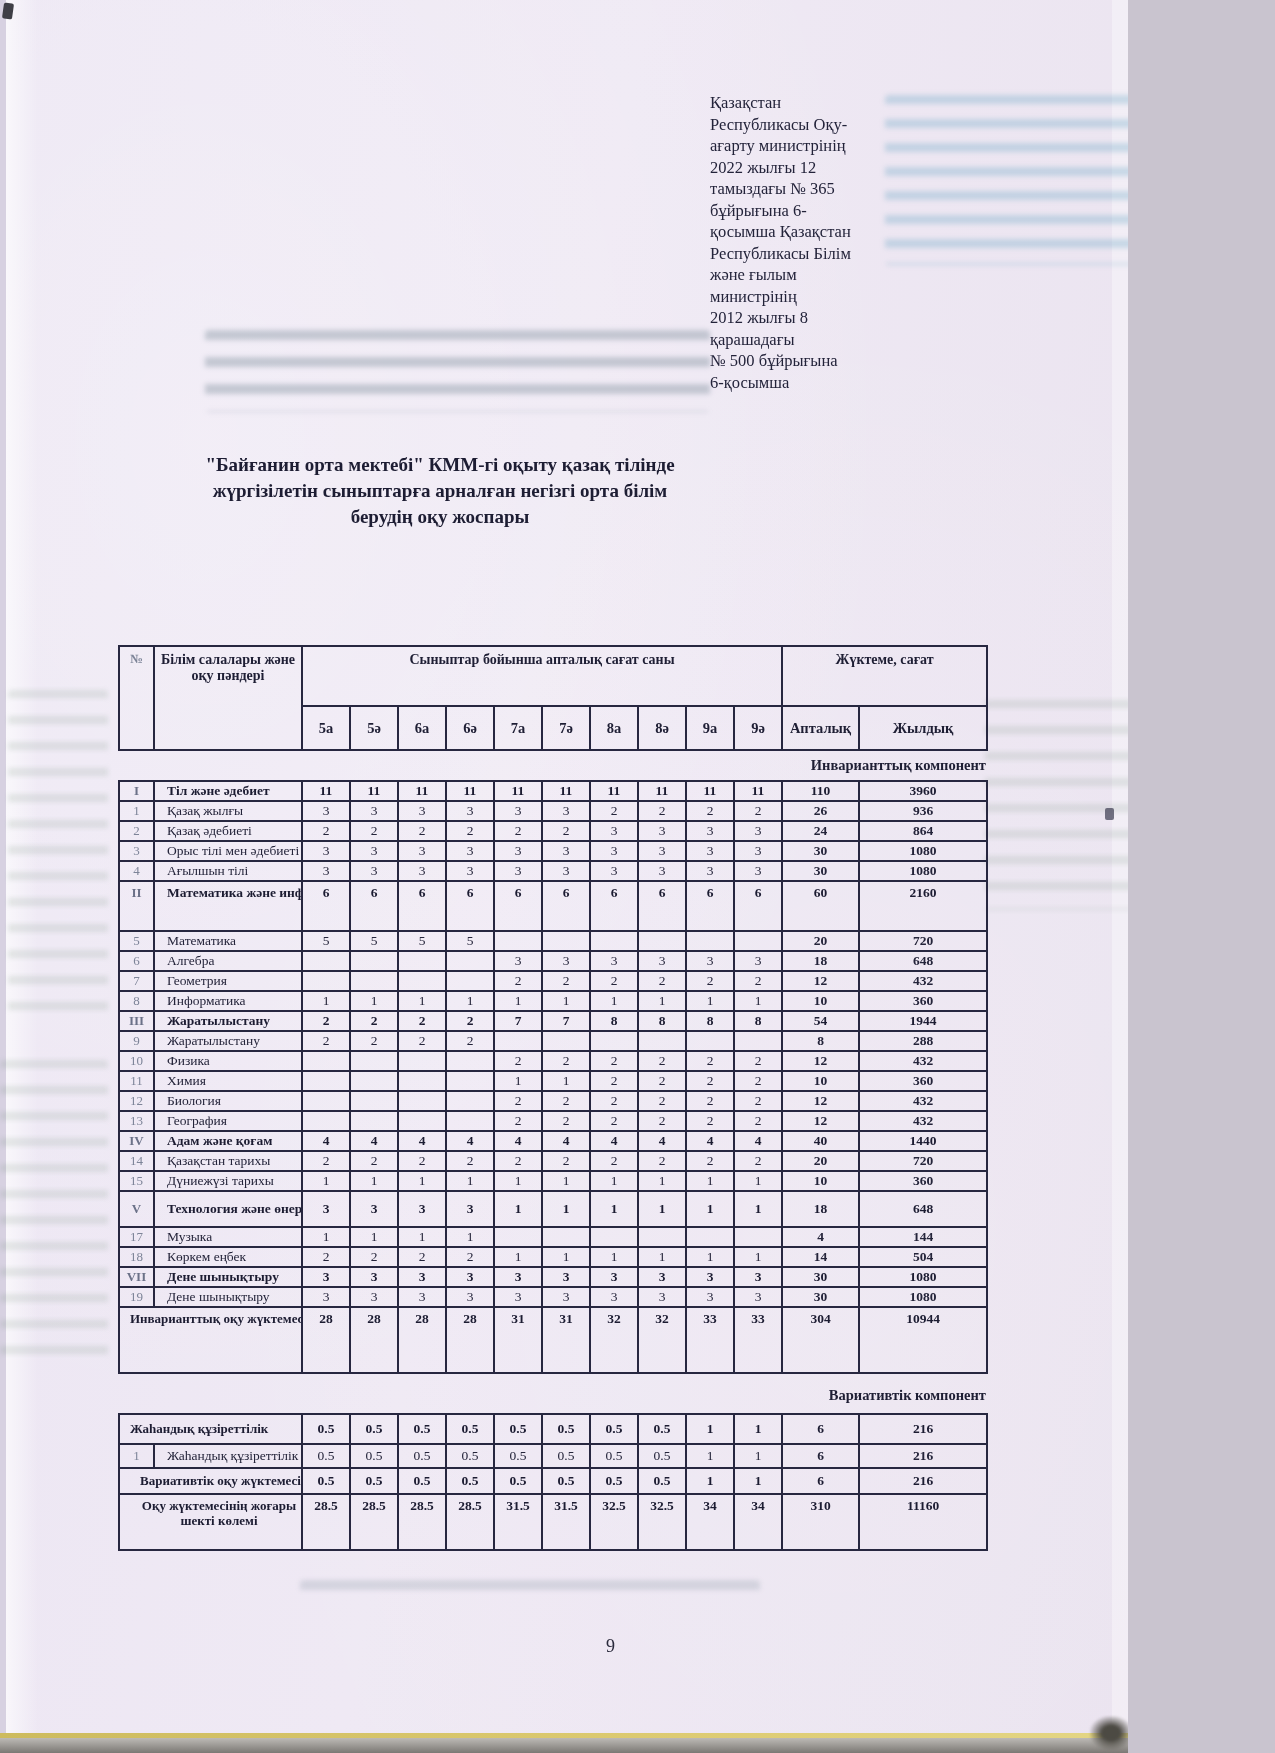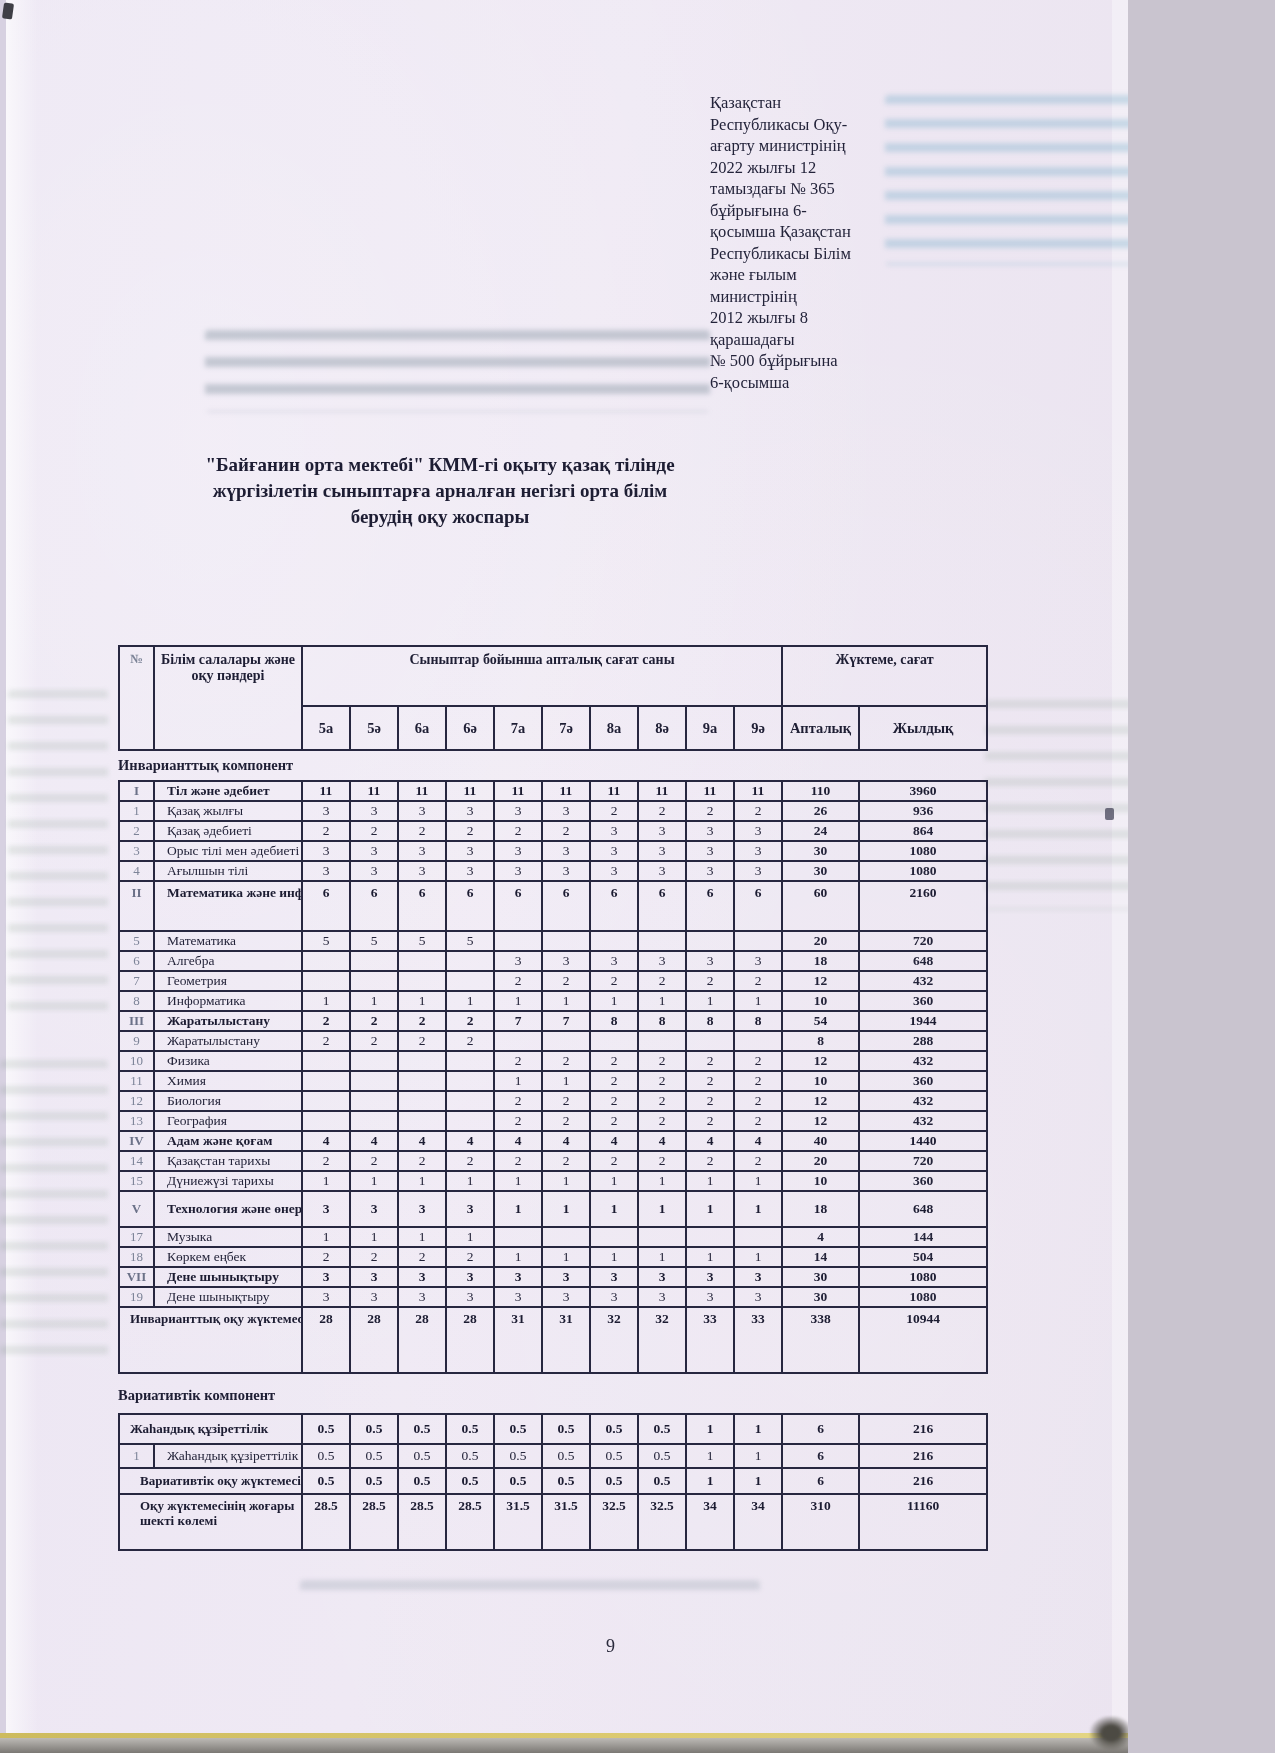--- a/index.html
+++ b/index.html
@@ -39,26 +39,26 @@
     font-size:19px;font-weight:700;line-height:26px;white-space:pre-line;color:#1d1d33;
   }
   
   .table-wrap{position:absolute;left:118px;top:645px;width:868px;}
   table.grid{border-collapse:collapse;table-layout:fixed;width:868px;font-size:13.5px;}
   .grid th,.grid td{border:2px solid #272740;padding:1px 3px;overflow:hidden;}
   .c-num{width:35px}.c-subj{width:148px}.c-class{width:48px}.c-week{width:77px}.c-year{width:128px}
   .grid th{font-weight:700;color:#1e1e34;}
   .hrow1 th{height:52px;vertical-align:top;padding-top:5px;font-size:14px;}
   .hrow2 th{height:40px;vertical-align:middle;font-size:14.5px;}
-  .band{width:100%;text-align:left;font-weight:700;font-size:14.5px;color:#1e1e34;padding:6px 0;}
+  .band{width:100%;text-align:right;font-weight:700;font-size:14.5px;color:#1e1e34;padding:6px 0;}
   .band.gap{padding:13px 0 9px;}
   td.num{text-align:center;color:#7d8498;font-size:13px;}
   td.subject{text-align:left;padding-left:12px;white-space:nowrap;}
   td.span-label{text-align:left;padding-left:10px;white-space:nowrap;font-size:13px;}
-  td.span-label.center{padding-left:20px;}
+  td.span-label.center{text-align:center;padding-left:20px;}
   td.span-label.wrap{white-space:normal;line-height:15px;}
   td.val{text-align:center;}
   td.weekly,td.yearly{font-weight:700;}
   tr.bold td{font-weight:700;color:#1c1c32;}
   tr.bold td.num{color:#6b7188;}
   tr.vtop td{vertical-align:top;padding-top:3px;margin-top:22px;}
   .page-number{position:absolute;left:606px;top:1636px;font-size:18px;color:#2a2a3c;}
 </style>
 </head>
 <body>
@@ -549,21 +549,21 @@
             <td class="val">28</td>
             <td class="val">28</td>
             <td class="val">28</td>
             <td class="val">28</td>
             <td class="val">31</td>
             <td class="val">31</td>
             <td class="val">32</td>
             <td class="val">32</td>
             <td class="val">33</td>
             <td class="val">33</td>
-            <td class="val weekly">338</td>
+            <td class="val weekly">304</td>
             <td class="val yearly">10944</td>
           </tr>
         </tbody>
     </table>
 
     <div class="band gap">Вариативтік компонент</div>
 
     <table class="grid">
       <colgroup>
         <col class="c-num">

